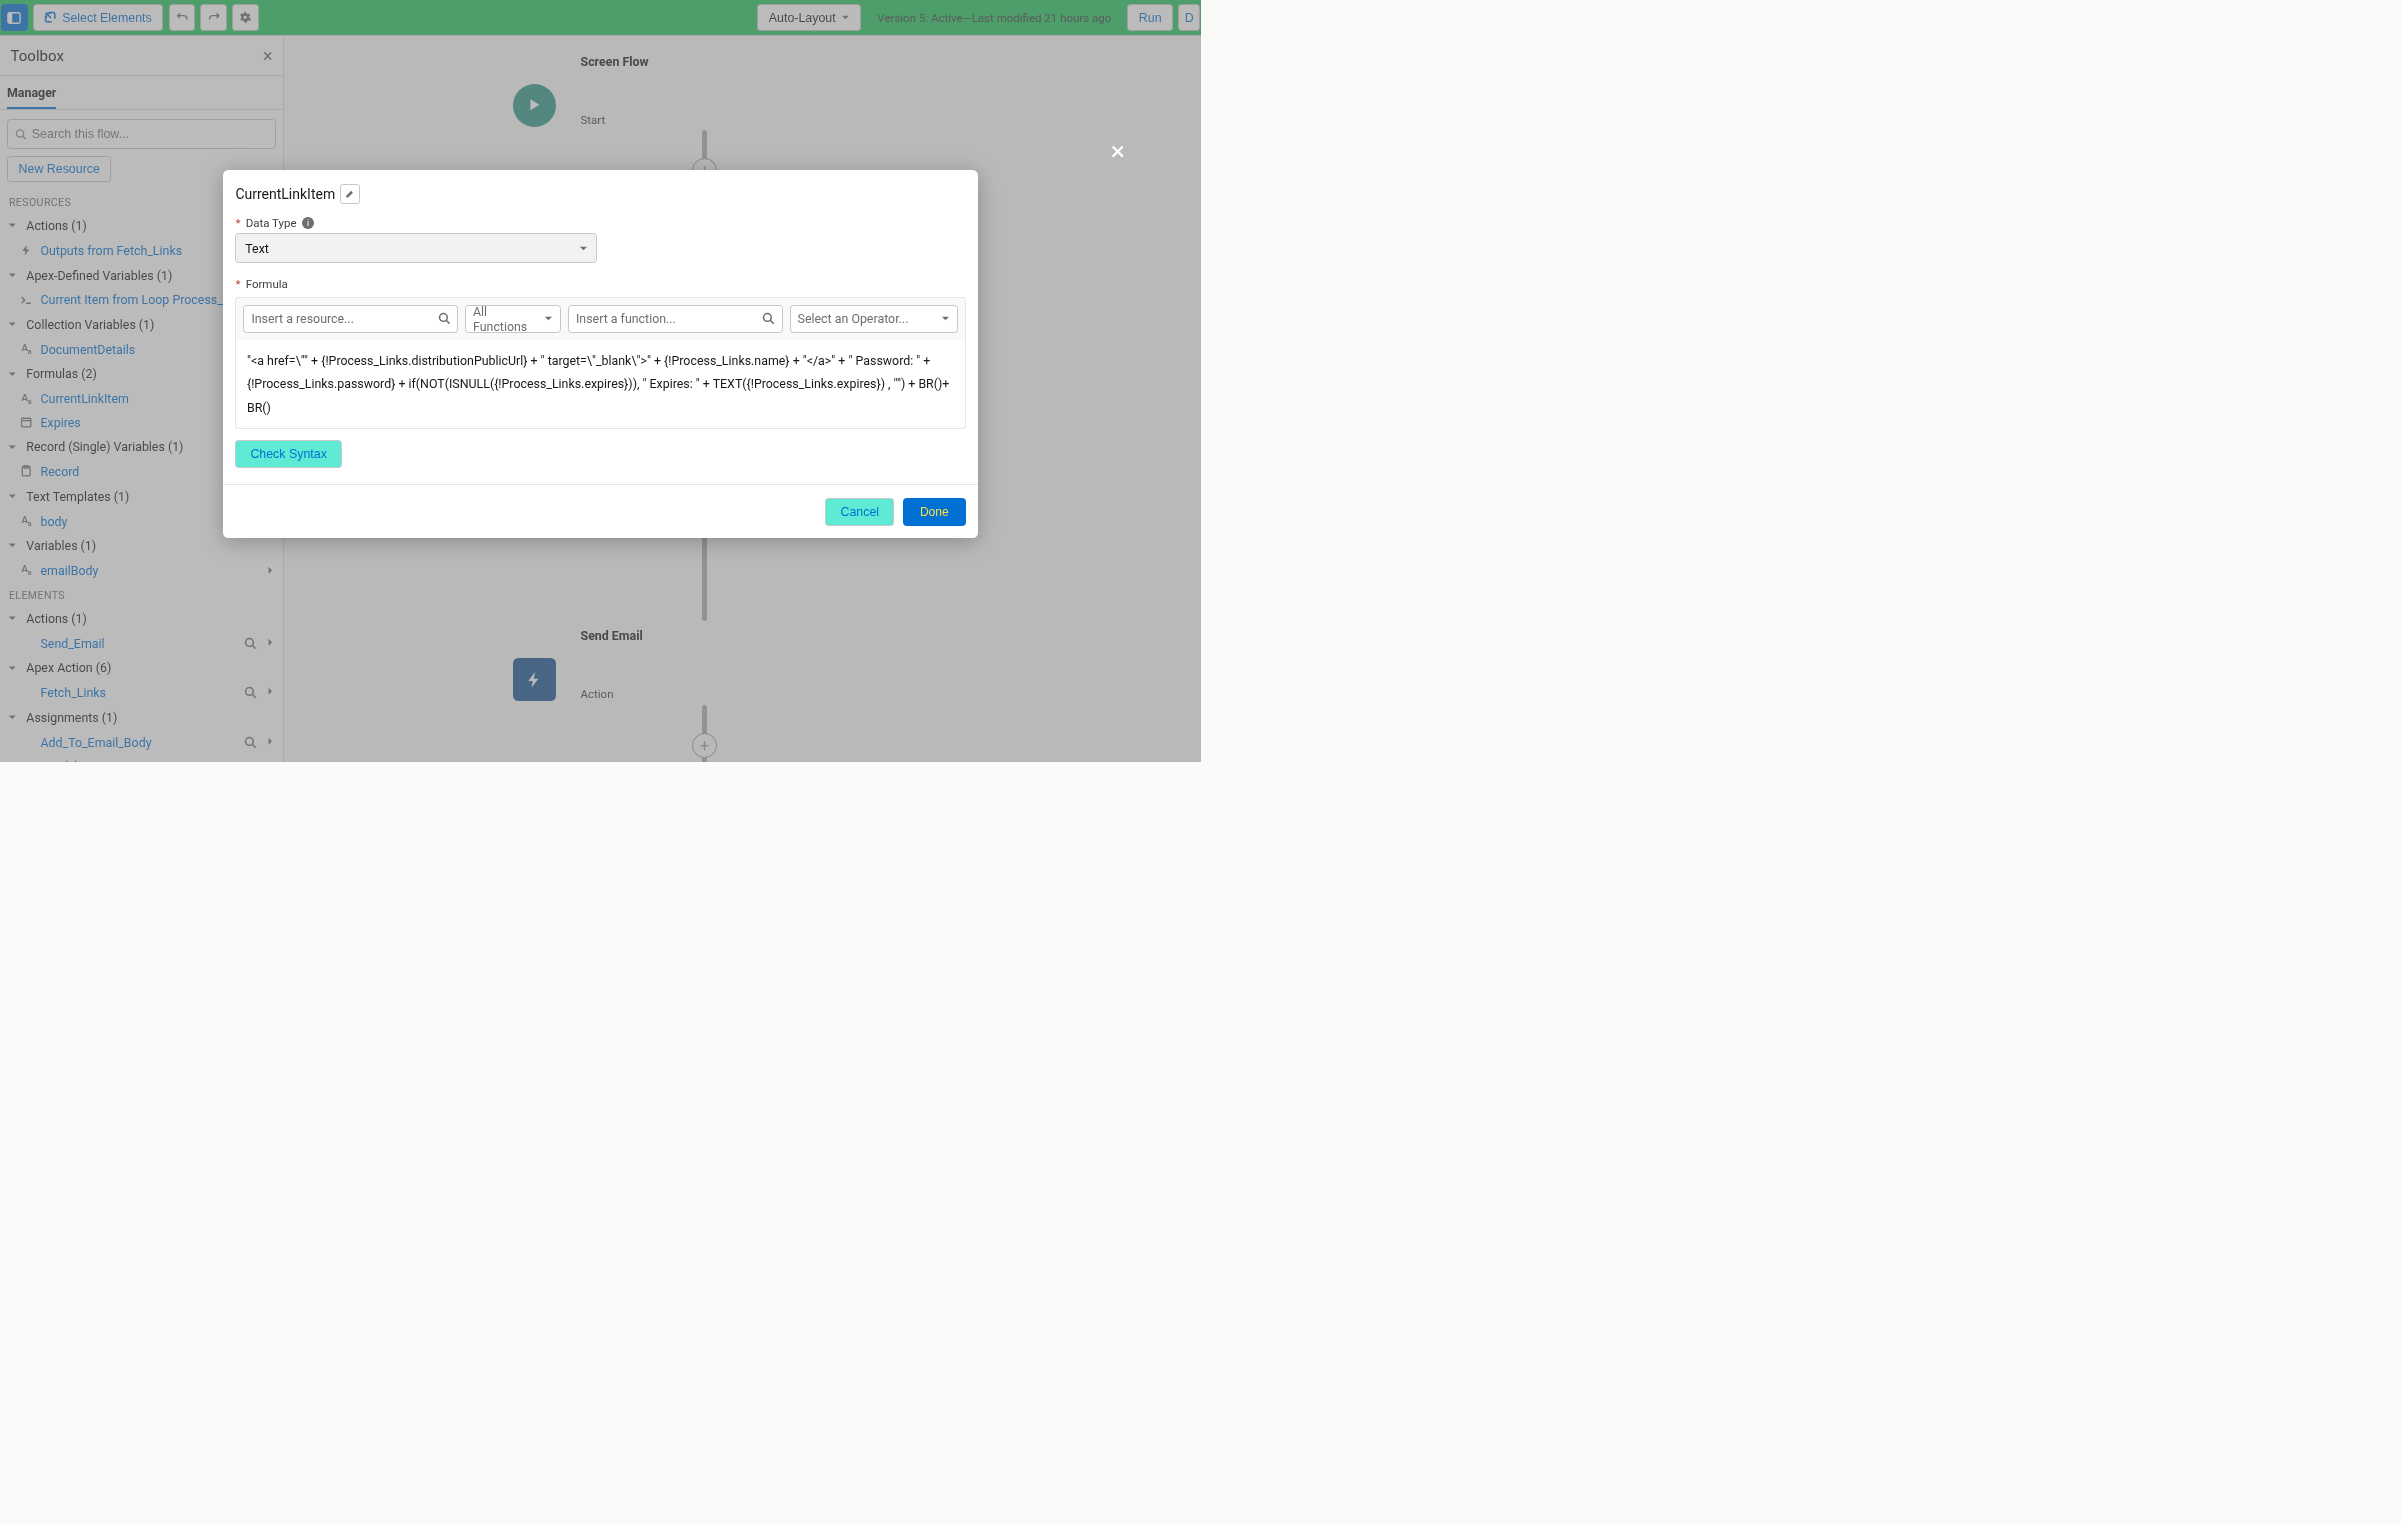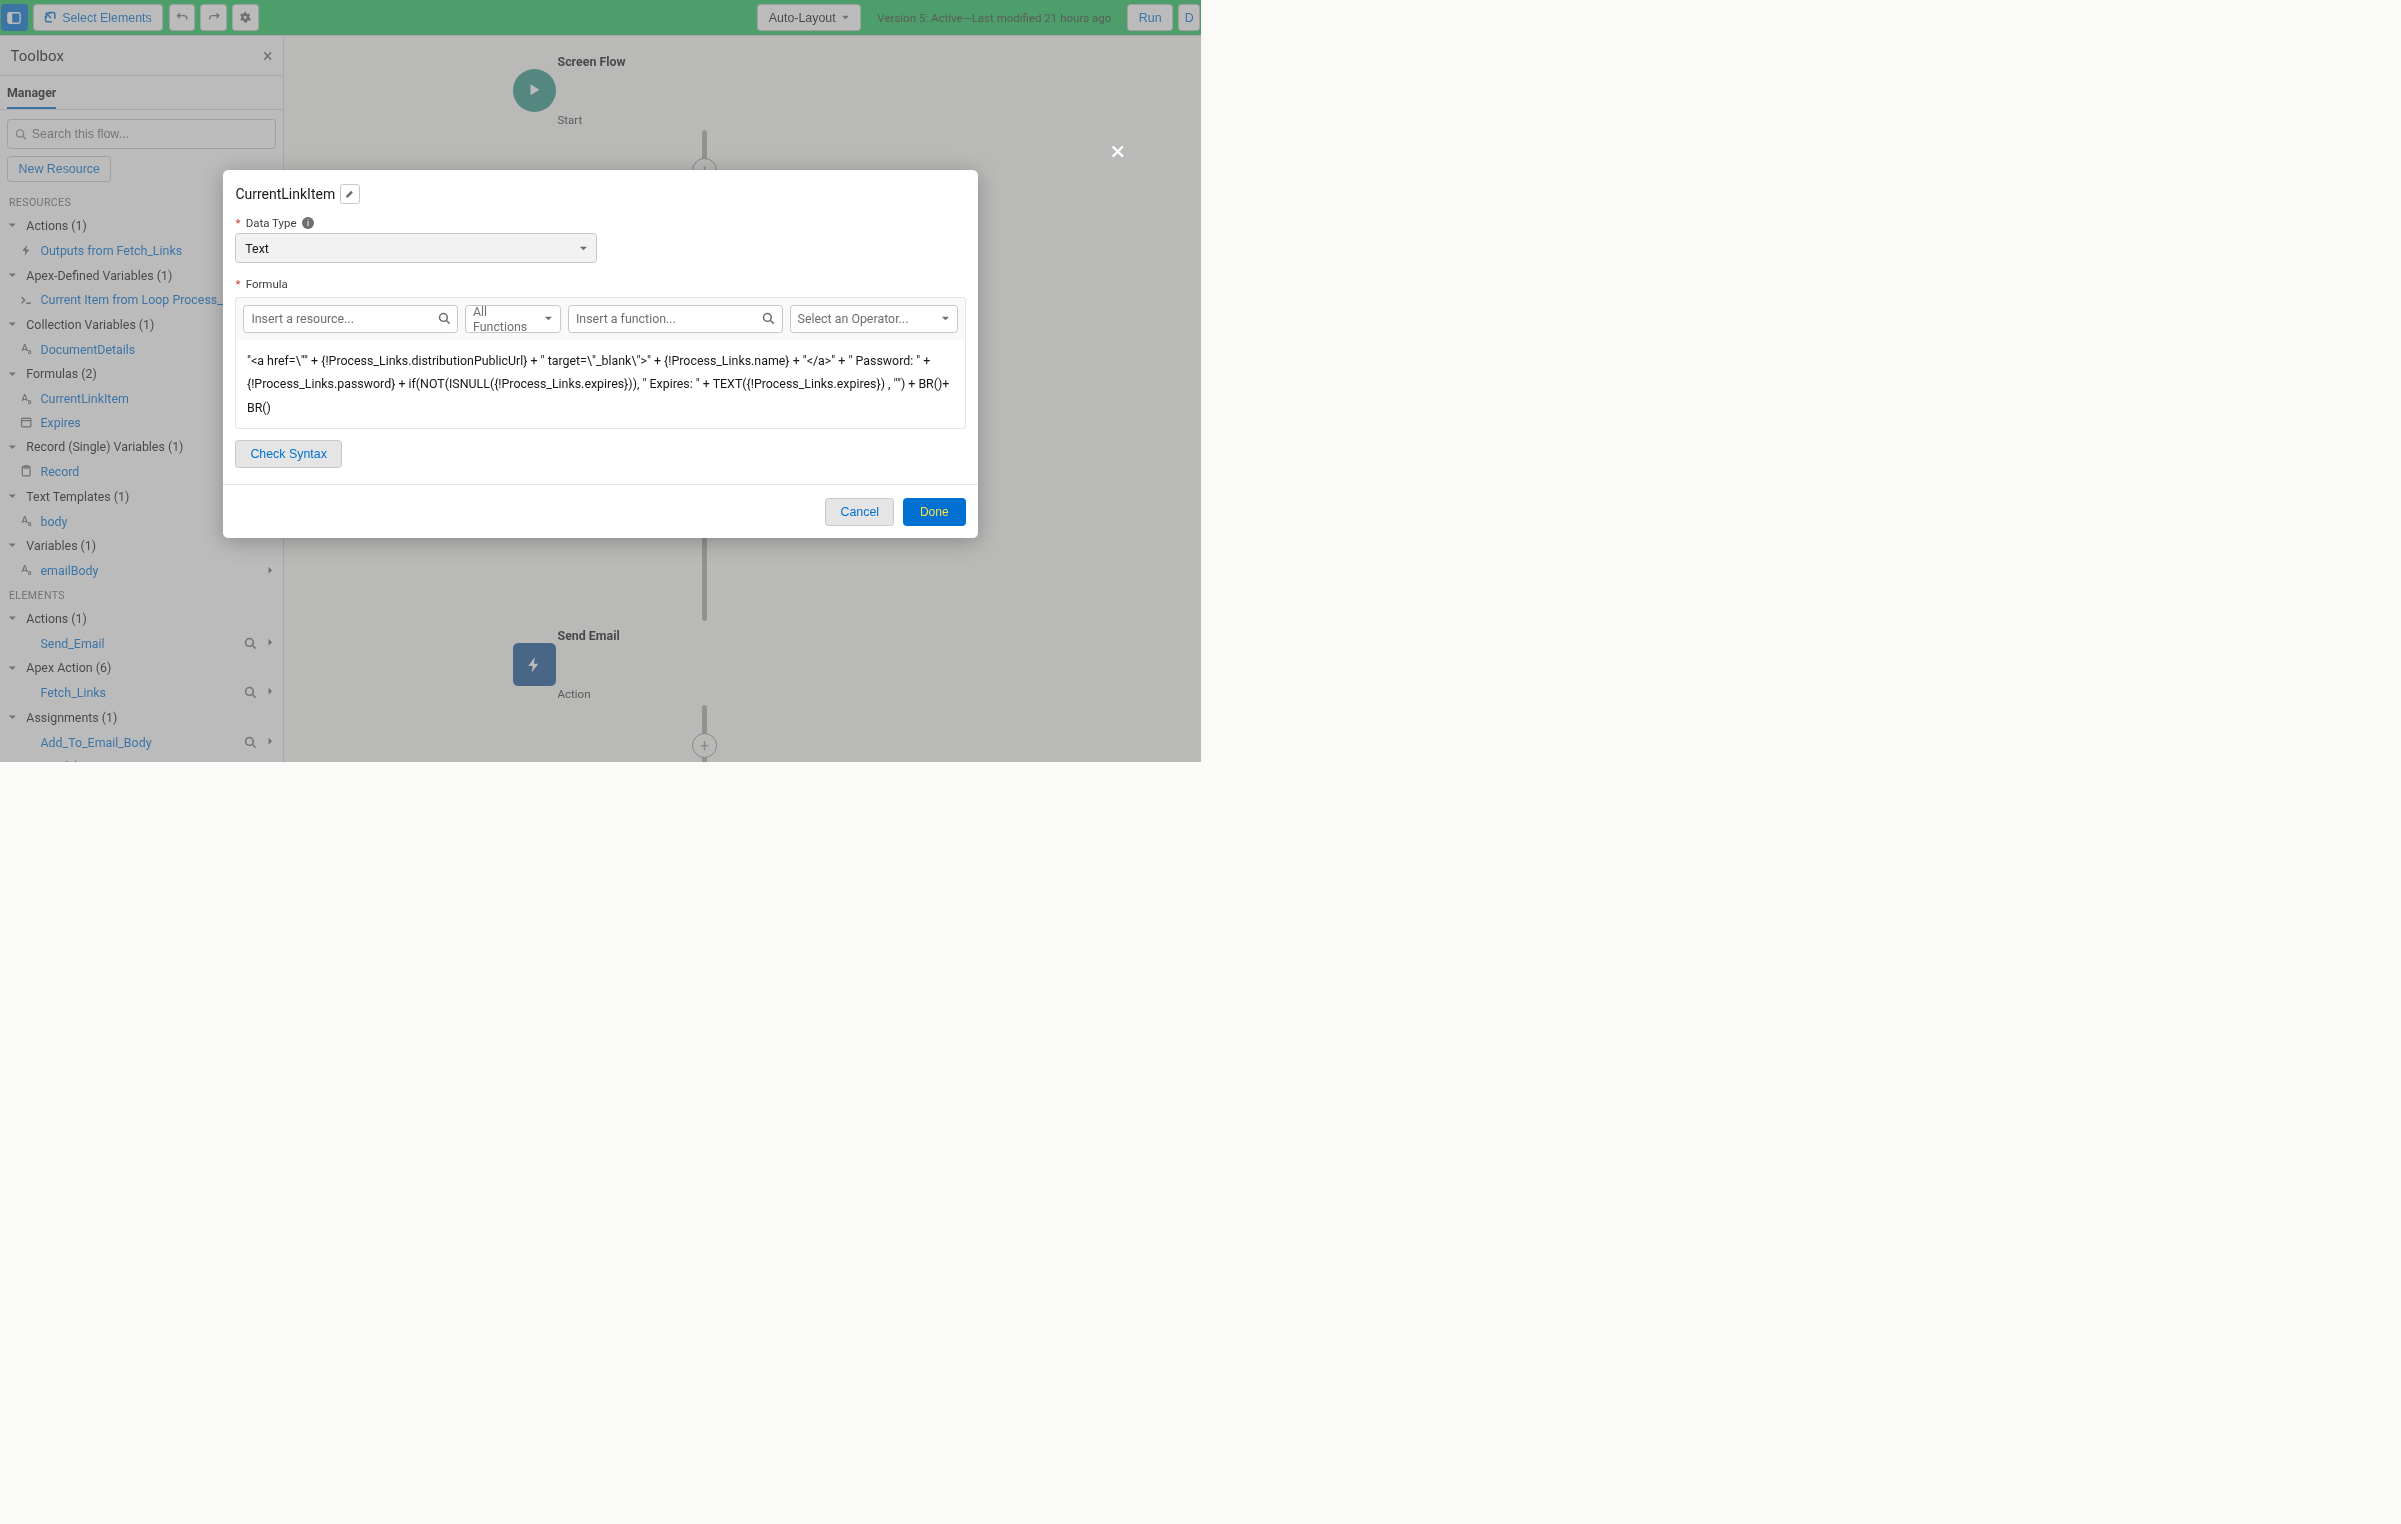--- a/index.html
+++ b/index.html
@@ -126,21 +126,21 @@
   font-size: 12.4px;
 }
 .tree-item .ico { width: 14px; color: #706e6b; display: inline-flex; justify-content: center; }
 .tree-item .lbl { color: #0070d2; flex: 1; cursor: pointer; }
 .tree-item .actions { display: flex; gap: 8.9px; color: #706e6b; }
 .tree-item .actions svg { cursor: pointer; }
 
 
 .canvas { flex: 1; position: relative; background: #fafaf9; overflow: hidden; }
 .flow { position: absolute; left: 50%; top: 17.7px; transform: translateX(-50%); display: flex; flex-direction: column; align-items: center; }
-.node-row { display: flex; align-items: center; gap: 2px; }
+.node-row { display: flex; align-items: flex-end; gap: 25px; }
 .node-circle { width: 43px; height: 43px; border-radius: 50%; display: flex; align-items: center; justify-content: center; color: #fff; }
 .node-square { width: 43px; height: 43px; border-radius: 5.3px; display: flex; align-items: center; justify-content: center; color: #fff; }
 .node-labels { display: flex; flex-direction: column; }
 .node-title { font-weight: 700; font-size: 12.4px; }
 .node-sub { font-size: 11.5px; color: #3e3e3c; margin-top: 44px; }
 .connector { width: 5.3px; height: 35px; background: #b0adab; border-radius: 2.7px; margin: 3.5px 0; }
 .plus-circle {
   width: 25px; height: 25px; border: 1.8px solid #9a9897; border-radius: 50%;
   display: flex; align-items: center; justify-content: center; color: #9a9897; font-size: 16px; background: #fafaf9;
   margin: -10.6px 0;
@@ -202,21 +202,21 @@
 .picker {
   flex: 1; height: 28px; border: 0.9px solid #c9c7c5; border-radius: 3.5px; background: #fff;
   display: flex; align-items: center; justify-content: space-between; padding: 0 7px; font-size: 12.4px; color: #706e6b;
 }
 .formula-text {
   width: 100%; min-height: 84px; border: 0.9px solid #e5e5e5; border-top: none; border-radius: 0 0 3.5px 3.5px; padding: 8.9px 10.6px; font-size: 12.4px; line-height: 1.9;
   font-family: inherit; resize: none; background: #fff; color: #181818;
   margin-top: -5.3px;
 }
 .modal-footer { display: flex; justify-content: flex-end; gap: 8.9px; padding: 12.4px; }
-.btn-white { border: 0.9px solid #c9c7c5; background: #e5e5e5; color: #0070d2; border-radius: 3.5px; padding: 6.2px 14px; cursor: pointer; font-size: 12.4px; }
+.btn-white { border: 0.9px solid #c9c7c5; background: #5eead4; color: #0070d2; border-radius: 3.5px; padding: 6.2px 14px; cursor: pointer; font-size: 12.4px; }
 .btn-blue { border: 0.9px solid #0070d2; background: #0070d2; color: #fde047; border-radius: 3.5px; padding: 6.2px 16px; cursor: pointer; font-size: 12px; }
 
 
 svg { display: block; }
 </style>
 </head>
 <body>
 
 <div class="top-bar">
   <button class="btn-icon" style="background:#0070d2;border-color:#0070d2;color:#fff">

